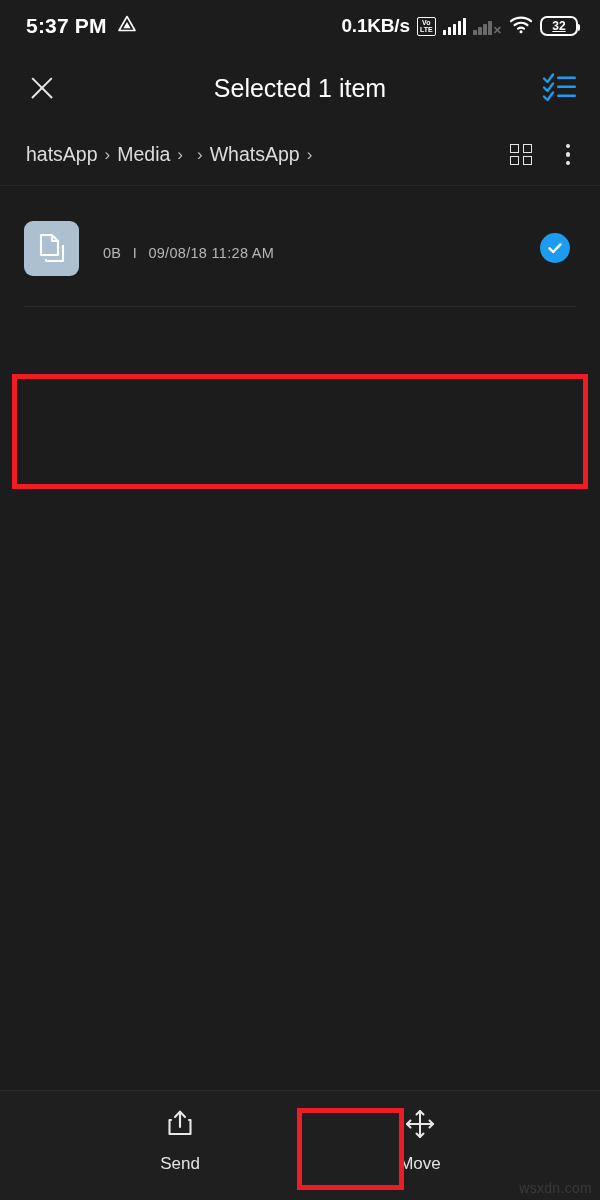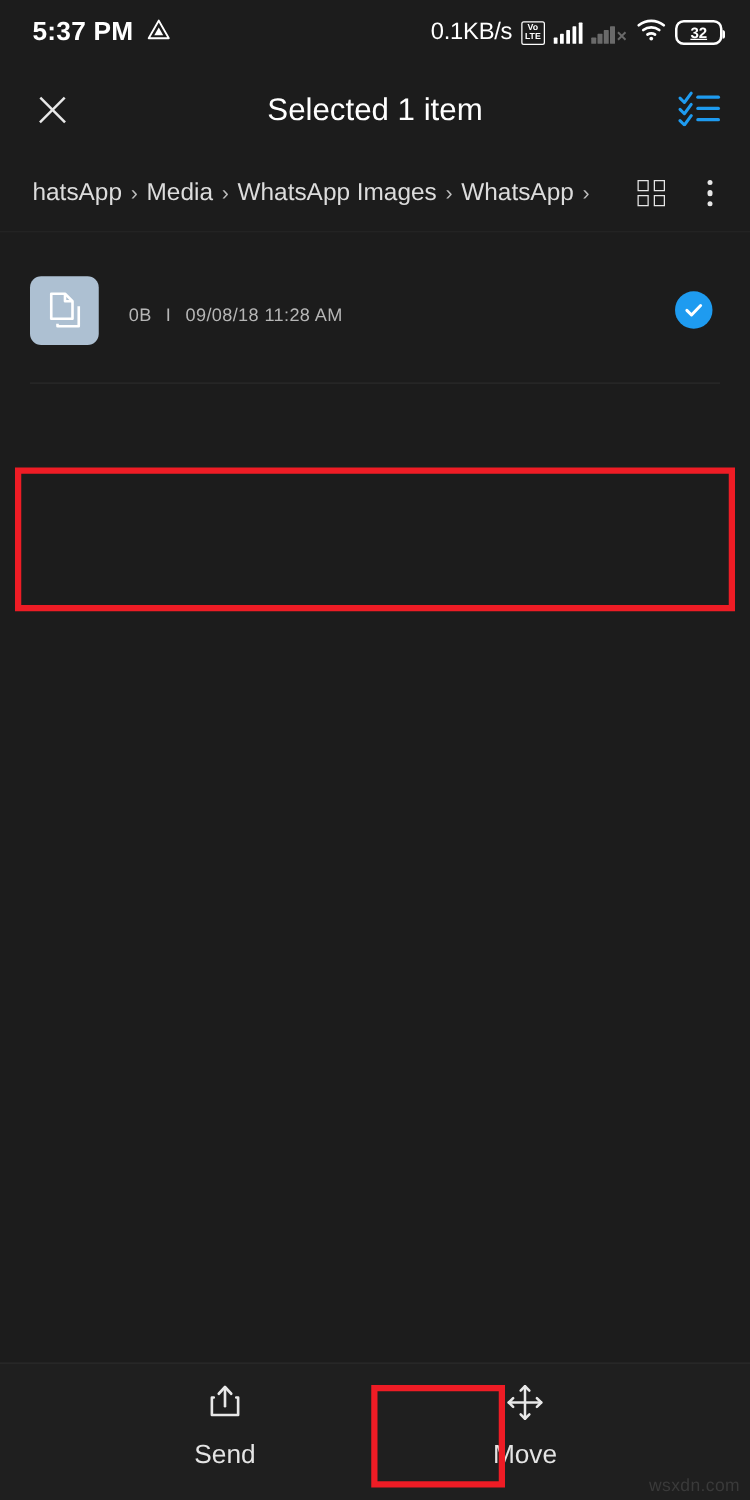--- a/index.html
+++ b/index.html
@@ -17,21 +17,21 @@
     height:52px;
     display:flex;
     align-items:center;
     justify-content:space-between;
     padding:0 22px 0 26px;
     background:#1c1c1c;
   }
   .status-left{ display:flex; align-items:center; gap:10px; }
   .status-time{ font-size:21px; font-weight:bold; letter-spacing:.2px; }
   .status-right{ display:flex; align-items:center; gap:7px; }
-  .net-speed{ font-size:19px; font-weight:normal; letter-spacing:-.2px; }
+  .net-speed{ font-size:19px; font-weight:bold; letter-spacing:-.2px; }
   .volte{
     width:19px; height:19px; border:1.6px solid #fff; border-radius:2px;
     display:flex; flex-direction:column; align-items:center; justify-content:center;
     font-size:7px; line-height:7px; font-weight:bold;
   }
   .sig{ display:flex; align-items:flex-end; gap:1.5px; height:17px; }
   .sig i{ width:3.5px; background:#fff; display:block; border-radius:.5px; }
   .sig i:nth-child(1){height:5px;} .sig i:nth-child(2){height:8px;}
   .sig i:nth-child(3){height:11px;} .sig i:nth-child(4){height:14px;}
   .sig i:nth-child(5){height:17px;}
@@ -113,21 +113,21 @@
     position:absolute; left:0; right:0; bottom:0; height:110px;
     background:#1f1f1f; border-top:1px solid #2b2b2b;
     display:flex; align-items:center; justify-content:space-around;
     padding:0 60px 10px 60px;
   }
   .bottom-item{
     display:flex; flex-direction:column; align-items:center; justify-content:center;
     width:86px; cursor:pointer;
   }
   .bottom-icon{ height:34px; display:flex; align-items:center; justify-content:center; }
-  .bottom-label{ font-size:21px; color:#e4e4e4; margin-top:13px; }
+  .bottom-label{ font-size:17px; color:#e4e4e4; margin-top:13px; }
   .delete-box{
     position:absolute; left:297px; top:1108px; width:107px; height:82px;
     border:5px solid #ee1c25; pointer-events:none;
   }
   .watermark{
     position:absolute; right:8px; bottom:4px; font-size:14px; color:#3a3a3a;
     letter-spacing:.3px;
   }
 </style>
 </head>
@@ -198,21 +198,20 @@
     </span>
   </div>
 </div>
 
 <div class="crumb-bar">
   <div class="crumbs">
     <span class="crumb">hatsApp</span>
     <span class="crumb-sep">›</span>
     <span class="crumb">Media</span>
     <span class="crumb-sep">›</span>
-    <span class="crumb">WhatsApp Images</span>
     <span class="crumb-sep">›</span>
     <span class="crumb">WhatsApp</span>
     <span class="crumb-sep">›</span>
   </div>
   <div class="grid-icon">
     <span></span>
       <span></span>
       <span></span>
       <span></span>
   </div>

